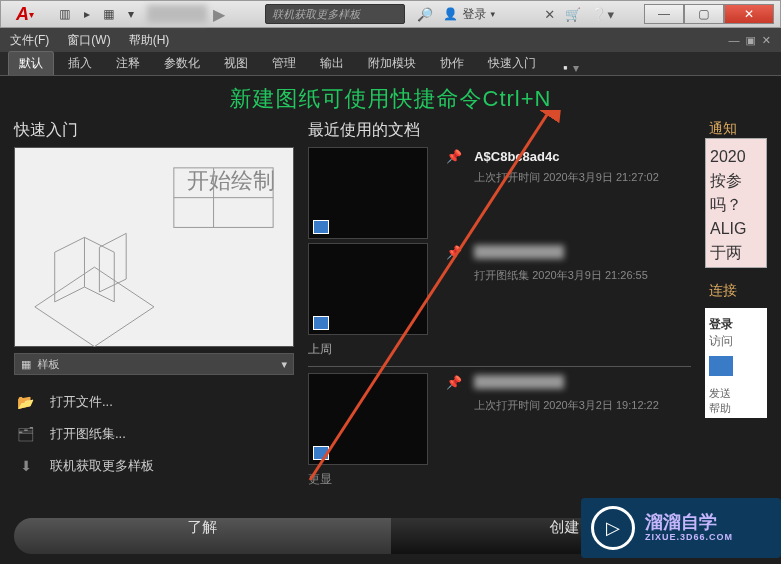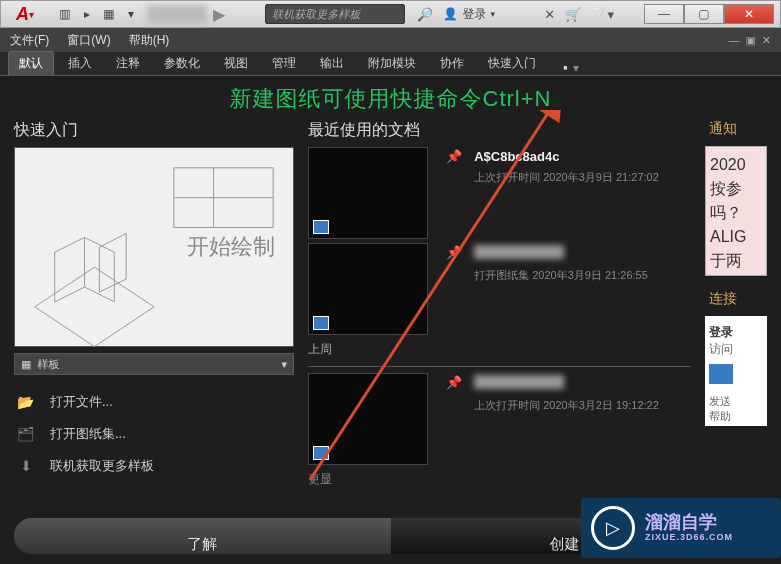--- a/index.html
+++ b/index.html
@@ -20,47 +20,47 @@
 .menubar .spacer{flex:1}
 .menubar .mini-ctrl{color:#aaa;font-size:11px;display:flex;gap:6px}
 .ribbon-tabs{height:24px;background:#2a2a2a;display:flex;align-items:flex-end;padding:0 8px;gap:4px;color:#ccc;font-size:12px;border-bottom:1px solid #555}
 .tab{padding:3px 10px;cursor:pointer}
 .tab.active{background:#505050;border:1px solid #666;border-bottom:none;color:#fff;border-radius:3px 3px 0 0}
 .tab-extra{margin-left:8px;color:#888}
 .hint-banner{color:#22c55e;font-size:22px;text-align:center;padding:8px 12px 6px;letter-spacing:1px}
 .content{display:flex;padding:0 14px;gap:14px;height:380px}
 .left-col{width:280px;color:#ccc;display:flex;flex-direction:column}
 .sec-title{font-size:16px;color:#ddd;margin-bottom:6px}
-.preview-box{height:200px;background:#f0f0f0;border:1px solid #555;position:relative;display:flex;align-items:center;justify-content:flex-end;padding:12px}
+.preview-box{height:200px;background:#f0f0f0;border:1px solid #555;position:relative;display:flex;align-items:flex-start;justify-content:flex-end;padding:12px}
 .preview-art{position:absolute;inset:0}
 .start-draw{color:#888;font-size:22px;text-align:right;padding:6px}
 .template-toggle{margin-top:6px;height:22px;border:1px solid #555;background:#444;display:flex;align-items:center;padding:0 6px;font-size:11px;color:#ccc;gap:6px}
 .link-list{margin-top:18px;display:flex;flex-direction:column;gap:14px}
 .link-item{display:flex;align-items:center;gap:12px;color:#ccc;font-size:13px;cursor:pointer}
 .link-icon{width:24px;height:18px;display:flex;align-items:center;justify-content:center;color:#888;font-size:14px}
 .mid-col{flex:1;color:#ccc;display:flex;flex-direction:column;overflow:hidden}
 .doc-item{display:flex;gap:12px;margin-bottom:4px}
 .thumb{width:120px;height:92px;background:#0a0a0a;border:1px solid #444;position:relative;flex-shrink:0}
 .thumb-badge{position:absolute;bottom:4px;left:4px;width:16px;height:14px;background:#3a7bc8;border:1px solid #fff}
 .doc-info{flex:1;padding-top:2px}
 .doc-title{color:#eee;font-size:13px;font-weight:bold;margin-bottom:6px}
 .doc-time{color:#888;font-size:11px}
 .blur-title{display:inline-block;width:90px;height:14px;background:#999;filter:blur(3px)}
 .pin-icon{color:#888;font-size:13px;margin-left:6px;align-self:flex-start;padding-top:2px}
 .sep-label{color:#aaa;font-size:12px;margin:2px 0}
 .sep-line{border-top:1px solid #555;margin:6px 0}
 .right-col{width:62px;color:#ccc;font-size:14px;position:relative}
-.notify-title{color:#d9a85f;font-size:14px;margin-bottom:8px;text-align:left;padding-left:4px}
+.notify-title{color:#d9a85f;font-size:14px;text-align:left;padding-left:4px}
 .notify-box{background:#f5dede;border:1px solid #aaa;color:#333;font-size:16px;padding:6px 4px;line-height:1.5;height:130px;overflow:hidden}
 .notify-link{color:#36c}
 .connect-title{color:#d9a85f;font-size:14px;margin:14px 0 8px;padding-left:4px}
 .login-box{background:#fff;color:#333;font-size:12px;padding:8px 4px;height:110px;overflow:hidden}
 .blue-btn{width:24px;height:20px;background:#3a7bc8;margin-top:6px}
 .bottom-nav{position:absolute;bottom:10px;left:14px;right:14px;height:36px;display:flex;border-radius:18px;overflow:hidden}
-.nav-half{flex:1;display:flex;align-items:flex-end;justify-content:center;gap:10px;font-size:15px;color:#ddd;cursor:pointer}
+.nav-half{flex:1;display:flex;align-items:flex-start;justify-content:center;gap:10px;font-size:15px;color:#ddd;cursor:pointer}
 .nav-half.left{background:linear-gradient(#555,#333)}
 .nav-half.right{background:linear-gradient(#333,#111)}
 .count-badge{background:#c9a032;color:#000;padding:0 6px;border-radius:2px;font-size:12px;font-weight:bold}
 .watermark{position:absolute;right:0;bottom:6px;width:200px;height:60px;background:#0d3a5c;border-radius:4px;display:flex;align-items:center;padding:0 10px;gap:10px}
 .wm-icon{width:44px;height:44px;border:3px solid #fff;border-radius:50%;display:flex;align-items:center;justify-content:center;color:#fff;font-size:18px}
 .wm-text{color:#c4b5fd;font-size:18px;font-weight:bold;line-height:1.1}
 .wm-sub{font-size:9px;letter-spacing:1px}
 .arrow-overlay{position:absolute;top:110px;left:280px;width:380px;height:380px;pointer-events:none}
 </style>
 </head>

